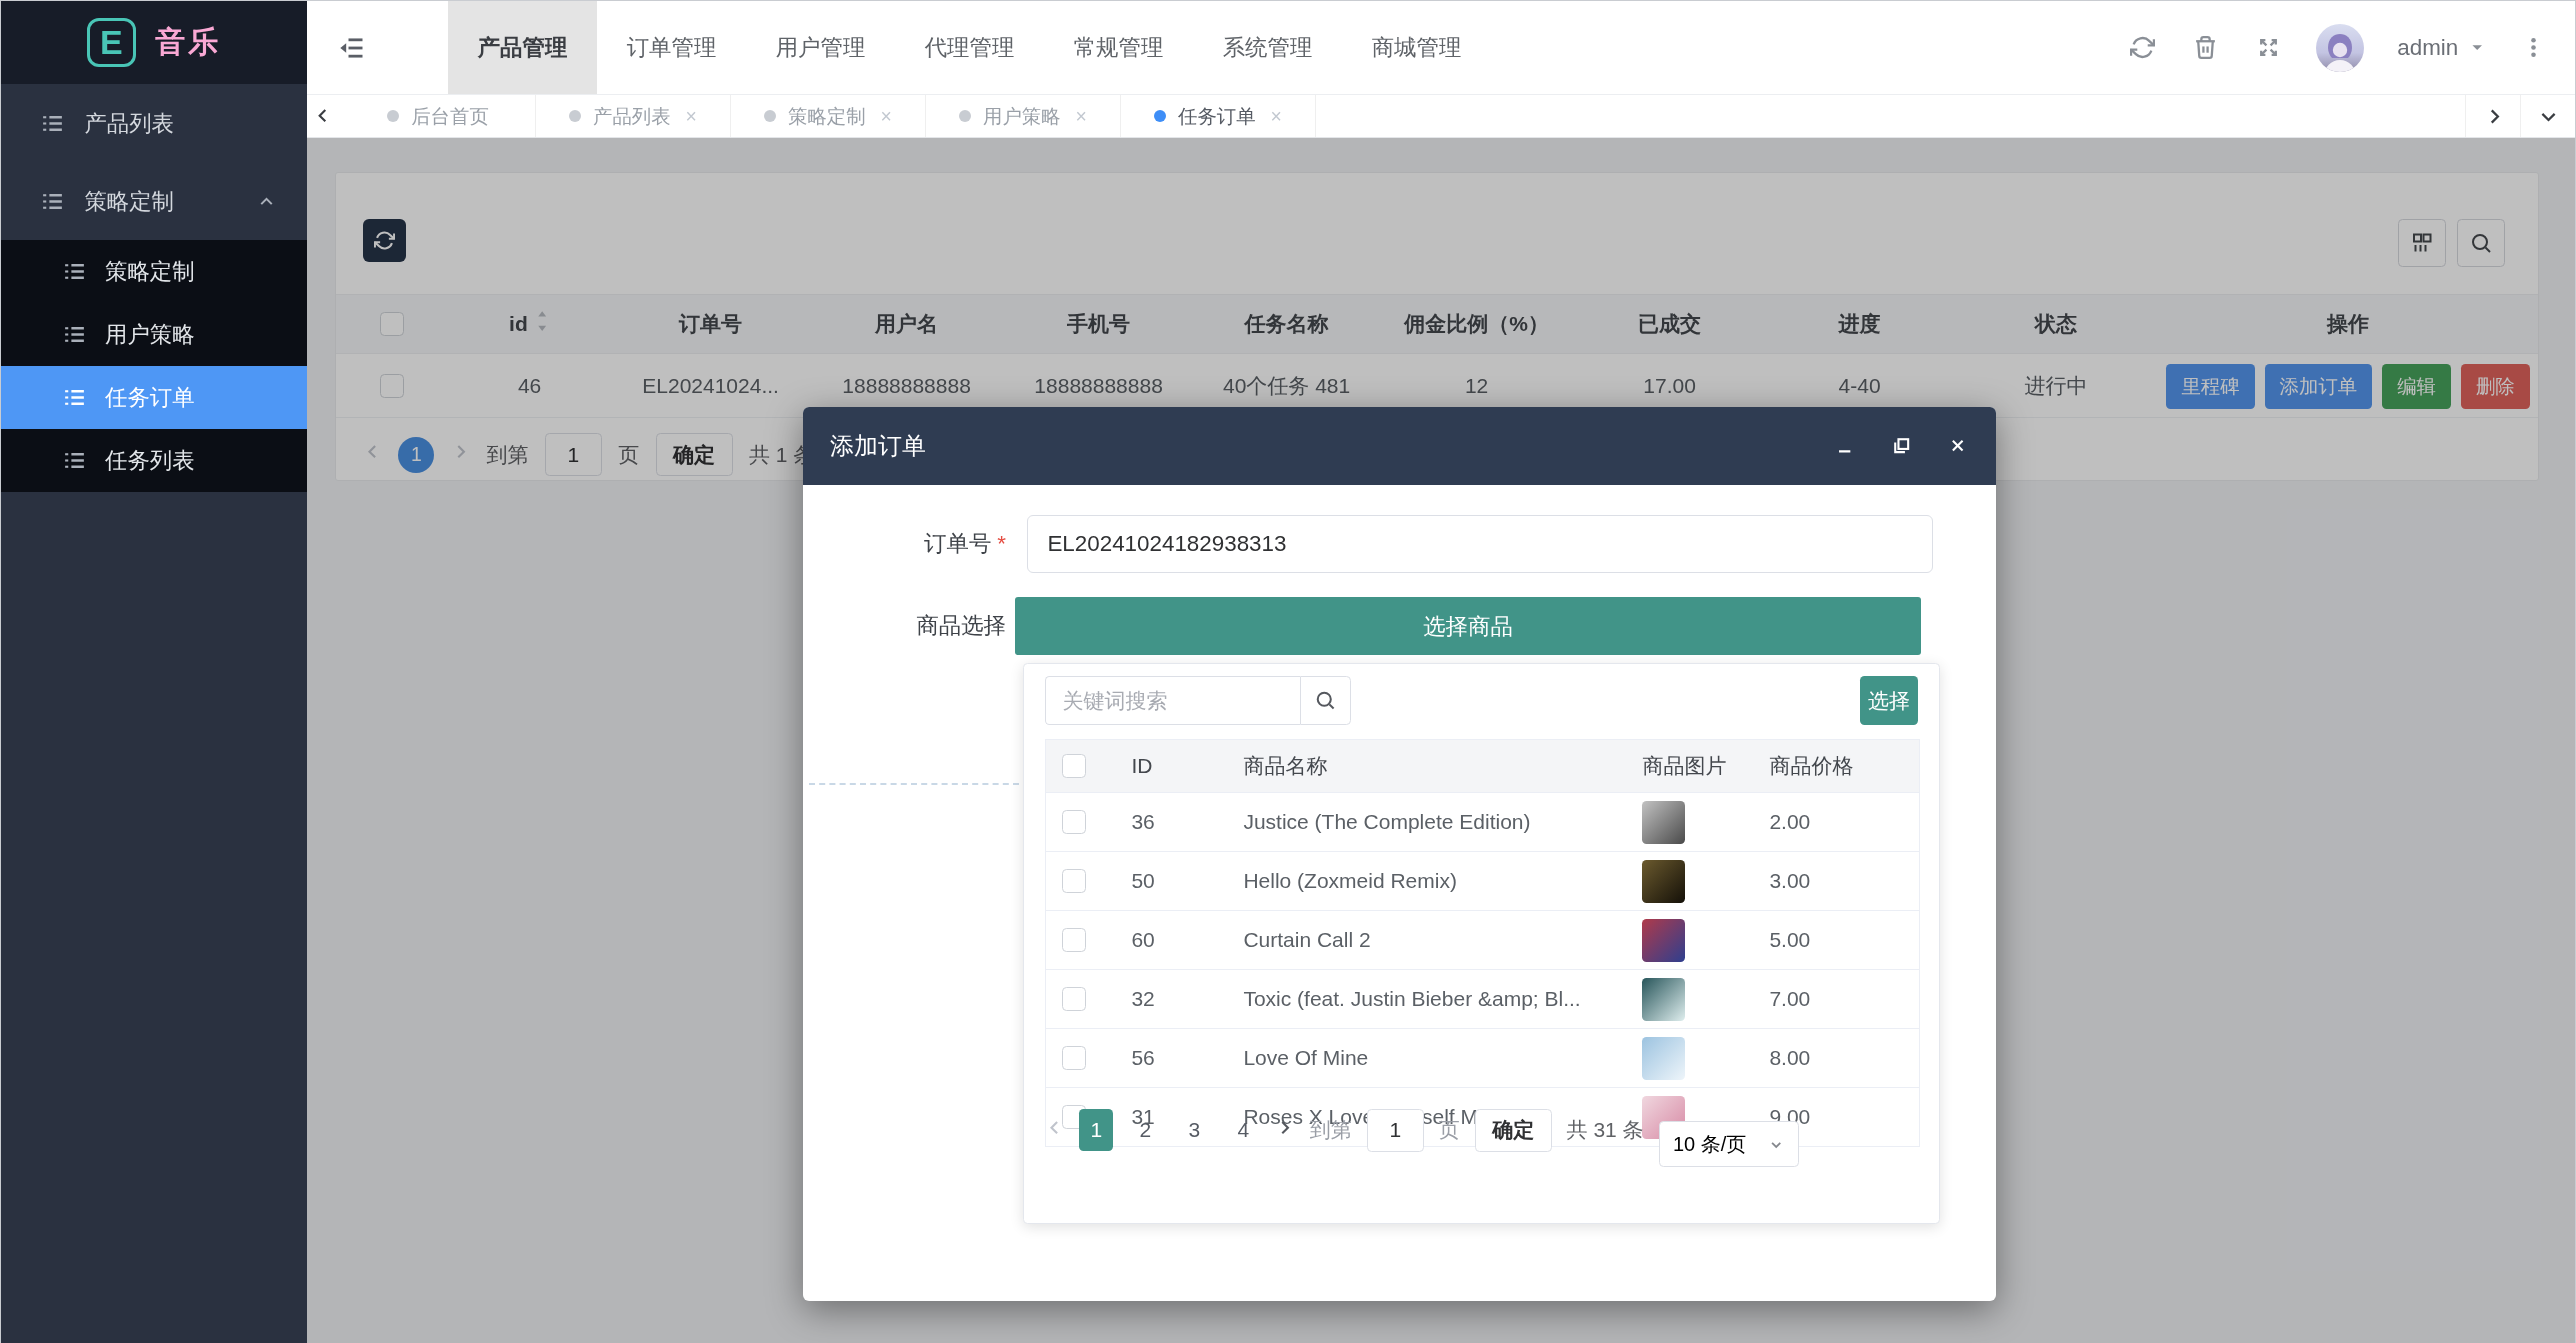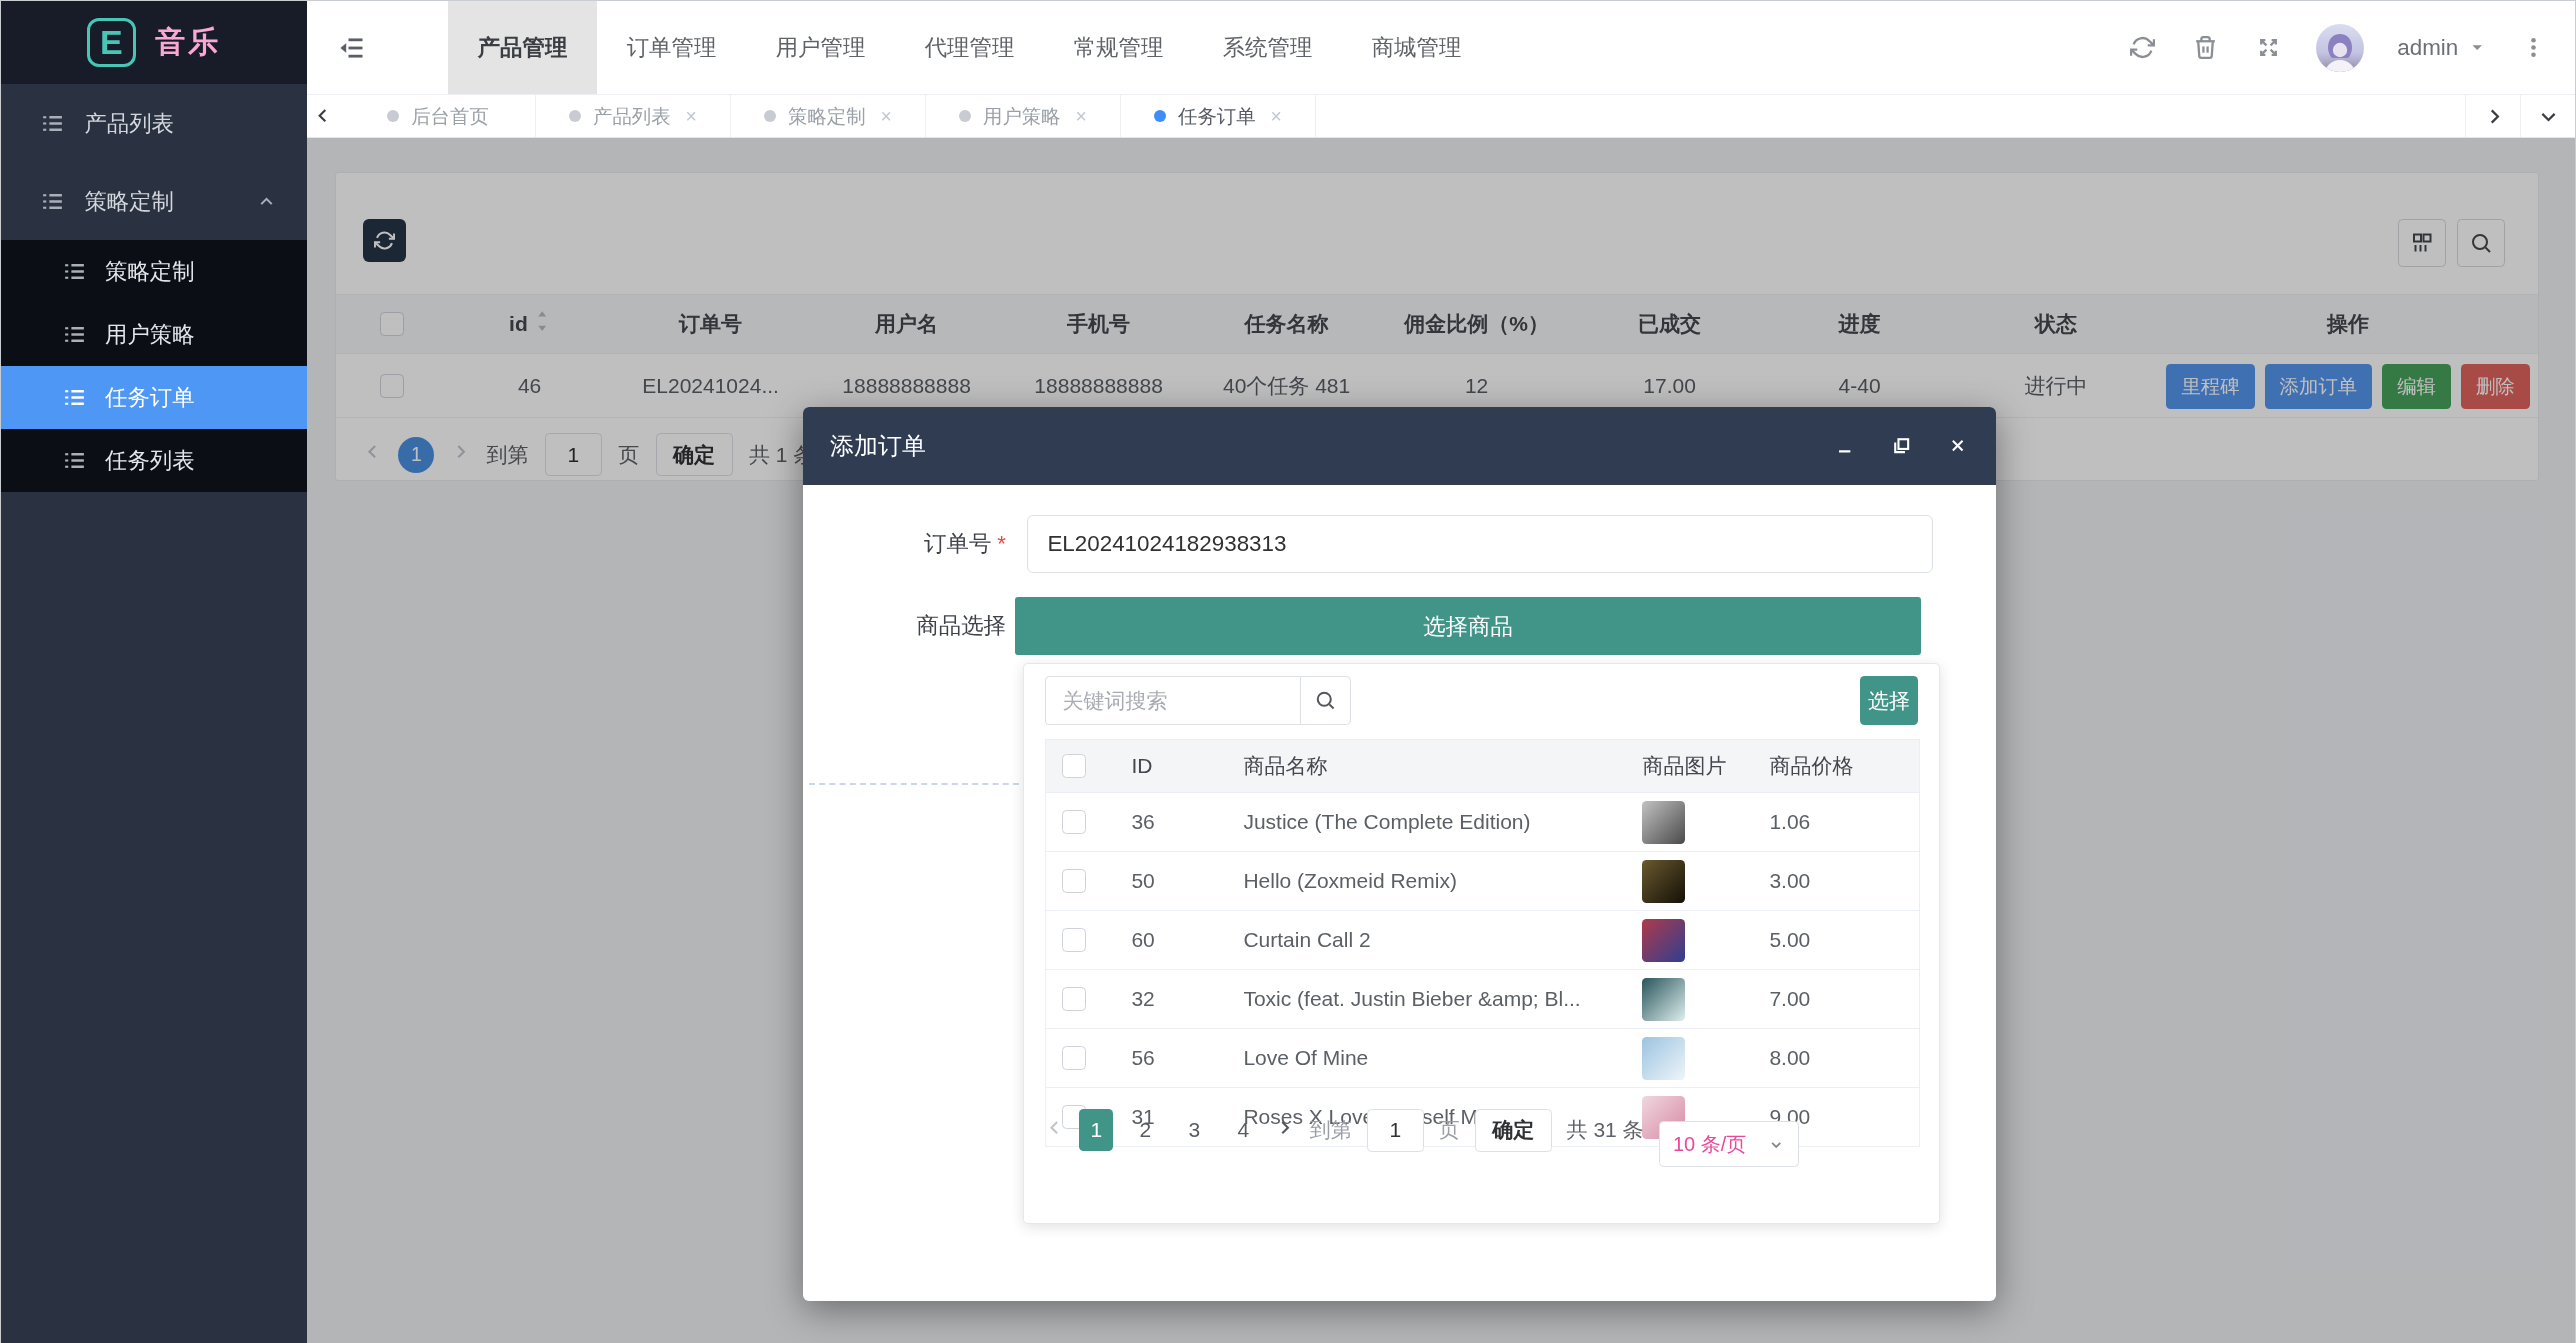--- a/index.html
+++ b/index.html
@@ -130,21 +130,21 @@
   .p-row { height:59px; border:1.5px solid #ebeef5; border-top:none; font-size:21px; color:#5b6066; background:#fff; }
   .album { width:43px; height:43px; border-radius:4.5px; }
   .p-name { white-space:nowrap; overflow:hidden; }
   .p-pagination { position:absolute; left:21px; top:440px; height:52px; display:flex; align-items:center;
                   gap:15px; font-size:21px; color:#606266; }
   .p-pagination .pg-chev.on svg { stroke:#55585e; }
   .pg-num { min-width:34px; height:42px; padding:0 6px; display:flex; align-items:center; justify-content:center;
             font-size:21px; color:#565b64; border-radius:4.5px; cursor:pointer; }
   .pg-num.active { background:#419488; color:#fff; }
   .pg-select { height:46px; border:1.5px solid #dcdfe6; border-radius:4.5px; display:flex; align-items:center;
-               gap:22px; padding:0 13.4px; font-size:20px; color:#ec4899; cursor:pointer; background:#fff;margin-top:28px; }
+               gap:22px; padding:0 13.4px; font-size:20px; color:#000000; cursor:pointer; background:#fff;margin-top:28px; }
   .pg-select svg { width:16.4px; height:16.4px; stroke:#85888e; stroke-width:2.6; fill:none; }
 </style>
 </head>
 <body>
 
 <div class="app">
 
   <aside class="sidebar">
     <div class="logo-row">
       <div class="logo-box">
@@ -506,21 +506,21 @@
 
           <div class="p-row p-grid">
             <div>
                 <span class="cb"></span>
               </div>
             <div>36</div>
             <div class="p-name">Justice (The Complete Edition)</div>
             <div>
                 <span class="album" style="background: linear-gradient(135deg, rgb(194, 194, 194), rgb(74, 74, 74));"></span>
               </div>
-            <div>1.06</div>
+            <div>2.00</div>
           </div>
           <div class="p-row p-grid">
             <div>
                 <span class="cb"></span>
               </div>
             <div>50</div>
             <div class="p-name">Hello (Zoxmeid Remix)</div>
             <div>
                 <span class="album" style="background: linear-gradient(135deg, rgb(107, 90, 46), rgb(20, 16, 8));"></span>
               </div>

